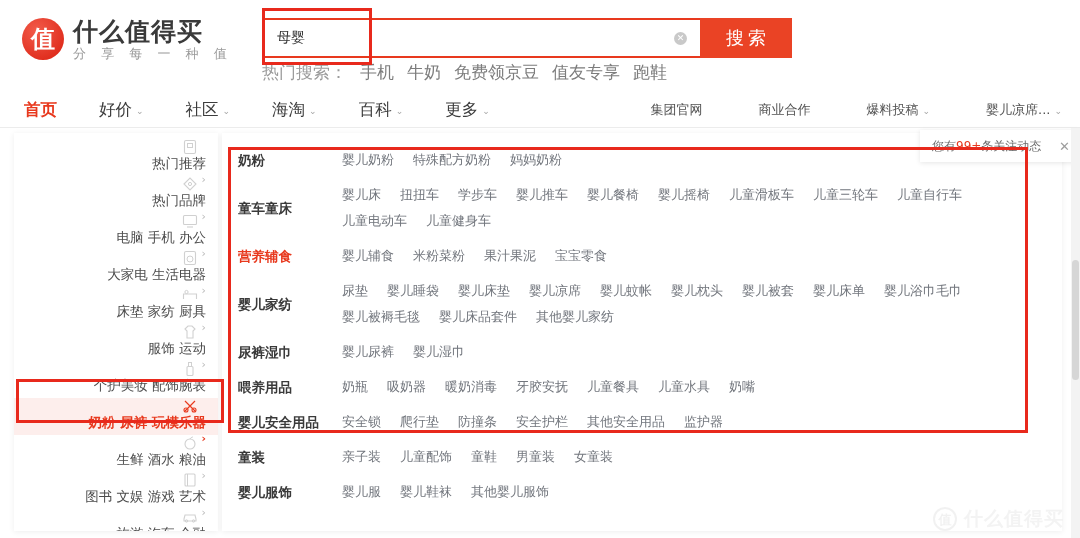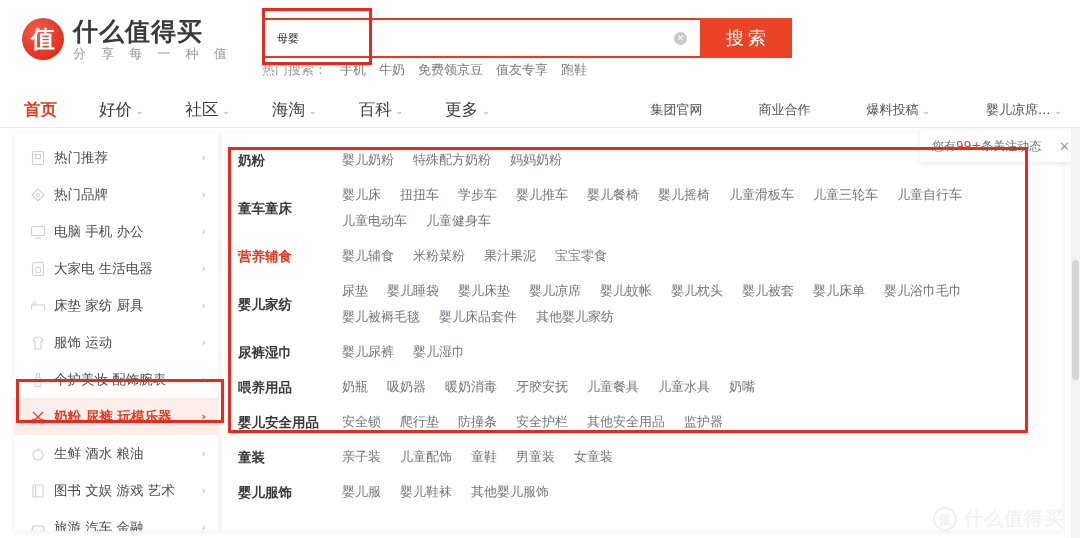--- a/index.html
+++ b/index.html
@@ -23,55 +23,55 @@
   .logo-text { display:flex; flex-direction:column; justify-content:center; }
   .logo-main { font-size:25px; font-weight:bold; color:#3a3a3a; letter-spacing:1px; line-height:26px; }
   .logo-sub { font-size:13px; color:#9a9a9a; letter-spacing:5.5px; margin-top:3px; line-height:11px; }
 
   .search-wrap { position:absolute; left:262px; top:18px; width:530px; height:40px; display:flex; }
   .search-field {
     flex:1; height:40px; border:2px solid #e8391e; border-right:none;
     background:#fff; display:flex; align-items:center; padding:0 8px 0 13px;
   }
   .search-input {
-    border:none; outline:none; flex:1; height:34px; font-size:11px; color:#333;
+    border:none; outline:none; flex:1; height:34px; font-size:14px; color:#333;
     font-family:"DejaVu Sans","Liberation Sans",sans-serif; background:transparent;
   }
   .clear-icon {
     width:13px; height:13px; border-radius:50%; background:#c9c9c9; color:#fff;
     font-size:9px; line-height:13px; text-align:center; margin-right:5px; cursor:pointer;
     font-family:"DejaVu Sans", sans-serif;
   }
   .search-btn {
     width:92px; height:40px; background:#ea4325; color:#fff; border:none;
     font-size:18px; letter-spacing:4px; font-family:"DejaVu Sans","Liberation Sans",sans-serif;
     cursor:pointer; display:flex; align-items:center; justify-content:center; padding-left:4px;
   }
-  .hot-row { position:absolute; left:262px; top:61px; display:flex; align-items:center; gap:0; font-size:13px; }
+  .hot-row { position:absolute; left:262px; top:61px; display:flex; align-items:center; gap:0; font-size:17px; }
   .hot-label { color:#9b9b9b; margin-right:13px; }
   .hot-item { color:#7d7d7d; margin-right:13px; cursor:pointer; }
 
   
   .nav { position:absolute; left:0; top:92px; width:1080px; height:36px; border-bottom:1px solid #ececec; }
   .nav-left { position:absolute; left:24px; top:0; display:flex; align-items:center; height:36px; }
   .nav-item { font-size:16.5px; color:#3c3c3c; margin-right:42px; cursor:pointer; display:flex; align-items:center; gap:4px; }
   .nav-item.active { color:#e8391e; font-weight:bold; }
   .caret { font-size:9px; color:#a5a5a5; transform: translateY(1px); }
   .nav-right { position:absolute; right:18px; top:0; display:flex; align-items:center; height:36px;gap:12px; }
   .nav-r-item { font-size:13px; color:#525252; margin-left:44px; cursor:pointer; display:flex; align-items:center; gap:4px; }
 
   
   .sidebar {
     position:absolute; left:14px; top:133px; width:204px; height:398px;
     background:#fff; box-shadow:0 1px 6px rgba(0,0,0,0.07);
     padding-top:6px; overflow:hidden;
   }
   .side-item {
-    height:37px; display:flex; align-items:center; padding:0 12px 0 16px;
-    font-size:13.5px; color:#4c4c4c; cursor:pointer; position:relative;
+    height:37px; display:flex; align-items:flex-end; padding:0 12px 0 16px;
+    font-size:13.5px; color:#4c4c4c; cursor:pointer; position:relative;flex-direction:column;
   }
   .side-item .s-ico { width:16px; height:16px; margin-right:8px; flex:0 0 16px; opacity:.55; }
   .side-item .s-lab { flex:1; white-space:nowrap; }
   .side-item .s-arrow { font-size:11px; color:#b9b9b9; }
   .side-item.active { background:#fdeeec; color:#e8391e; font-weight:bold; }
   .side-item.active .s-ico { opacity:1; }
   .side-item.active .s-arrow { color:#e8391e; }
 
   
   .panel {

